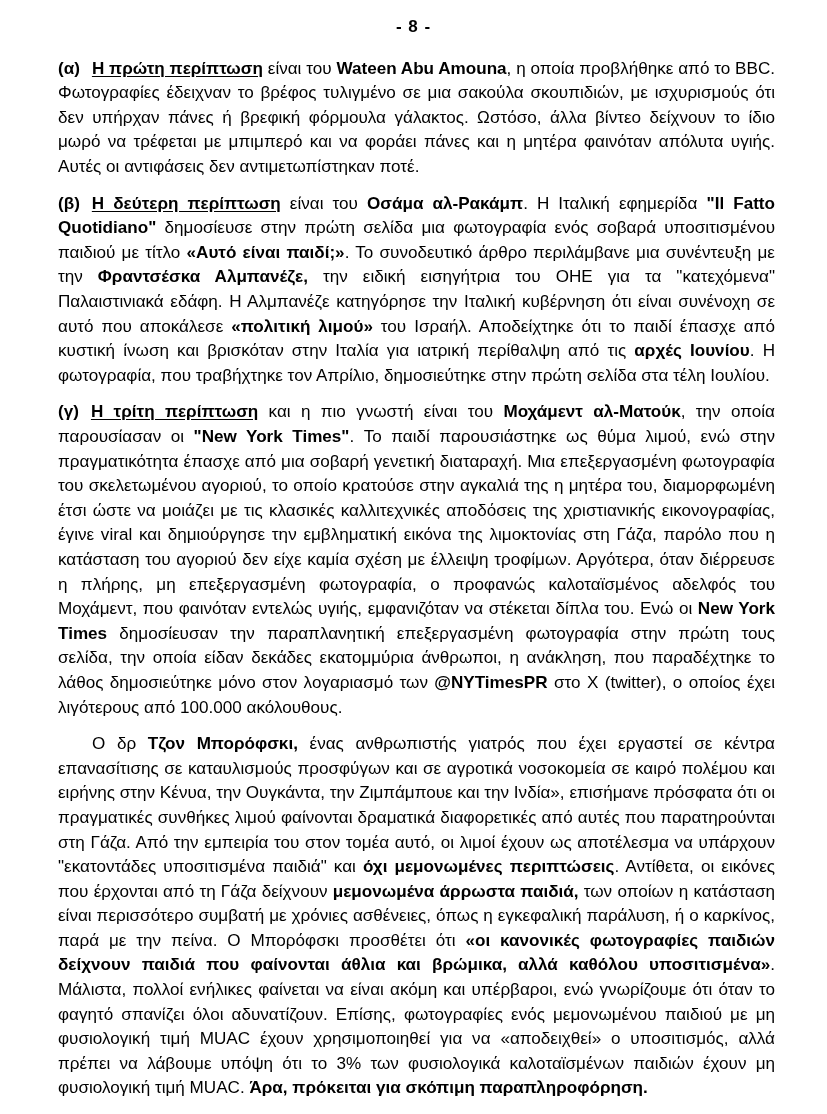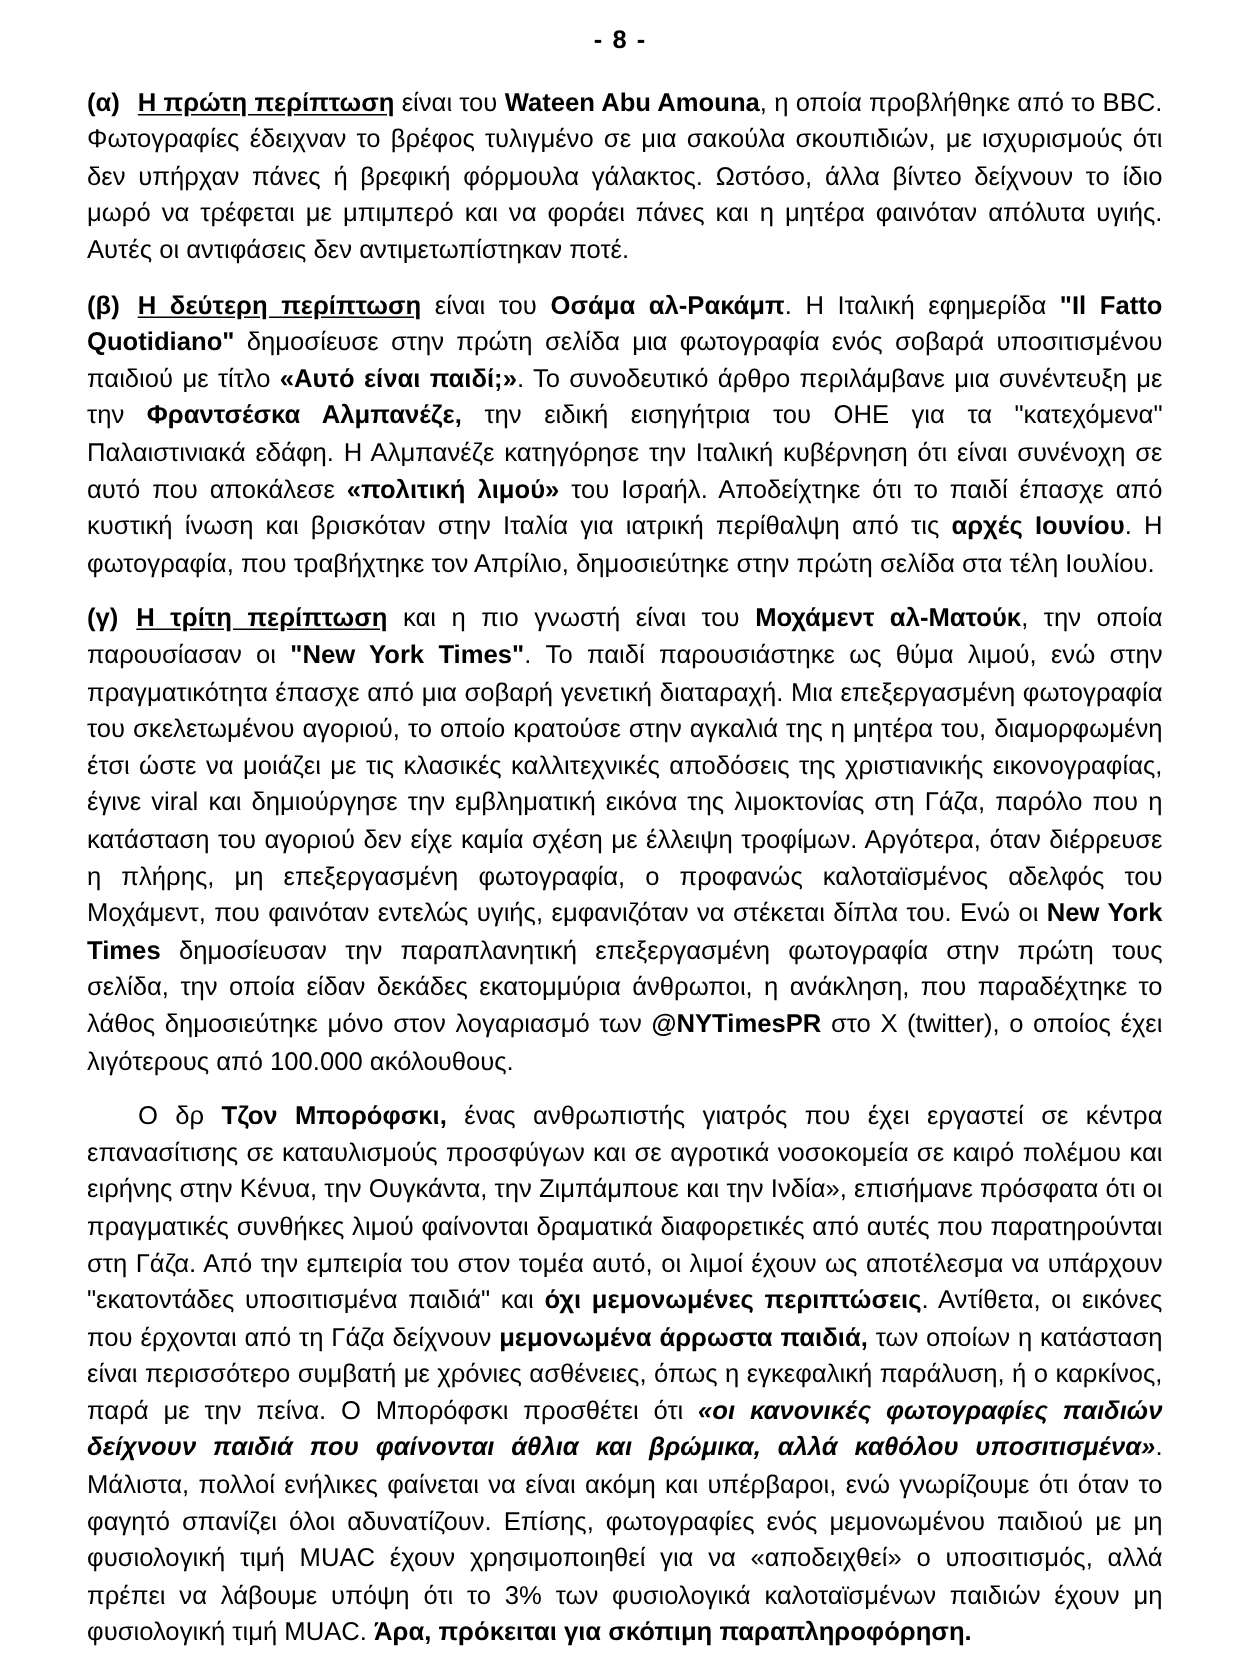--- a/index.html
+++ b/index.html
@@ -65,21 +65,20 @@
   .lead {
     font-weight: bold;
     text-decoration: underline;
     text-underline-offset: 2px;
   }
   .b {
     font-weight: bold;
   }
   .bi {
     font-weight: bold;
-    font-style: italic;
   }
 </style>
 </head>
 <body>
 
 <div class="page">
 
   <div class="page-header">-  8  -</div>
 
   <div class="body-col">

